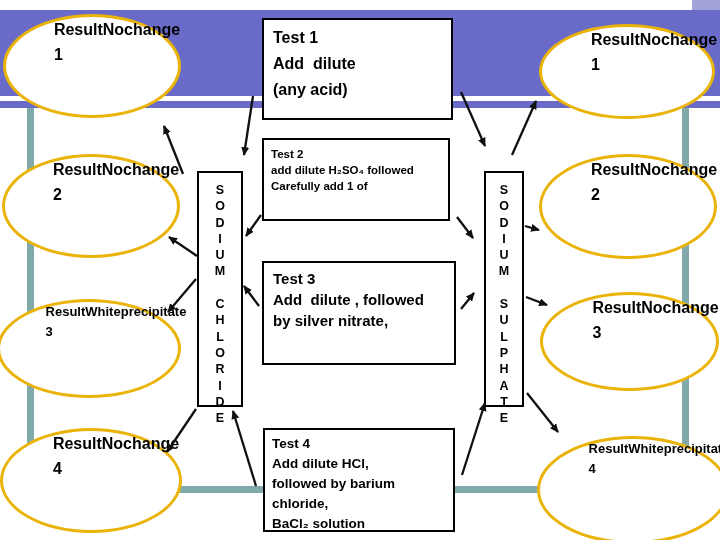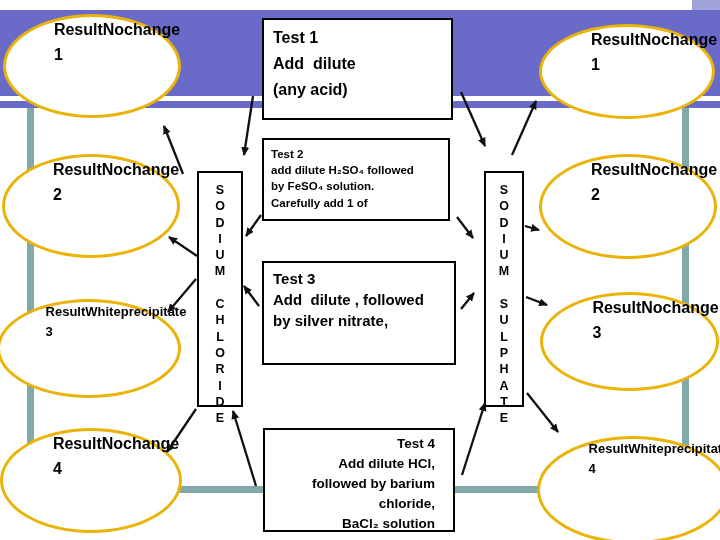--- a/index.html
+++ b/index.html
@@ -44,21 +44,21 @@
   .e-r2{left:539px;top:154px;width:178px;height:105px;padding-left:52px;}
   .e-r3{left:540px;top:292px;width:179px;height:99px;padding-left:52px;}
   .e-r4{left:537px;top:436px;width:192px;height:108px;padding-left:52px;}
 
   
   .testbox{background:#fff;border:2px solid #000;z-index:3;}
   .testbox div{white-space:pre-wrap;}
   .t1{left:262px;top:18px;width:191px;height:102px;font-size:16px;line-height:26px;padding:5px 4px 11px 9px;}
   .t2{left:262px;top:138px;width:188px;height:83px;font-size:11.5px;line-height:16.2px;padding:6px 2px 0 7px;}
   .t3{left:262px;top:261px;width:194px;height:104px;font-size:15px;line-height:21px;padding:5px 2px 0 9px;}
-  .t4{left:263px;top:428px;width:192px;height:104px;font-size:13.5px;line-height:20px;padding:4px 18px 0 7px;text-align:right;}
+  .t4{left:263px;top:428px;width:192px;height:104px;font-size:13.5px;line-height:20px;padding:4px 18px 0 7px;}
 
   
   .strip{
     background:#fff;border:2px solid #000;z-index:3;
     text-align:center;font-size:12.5px;padding-top:9px;overflow:visible;
   }
   .s-left{left:197px;top:171px;width:46px;height:236px;}
   .s-right{left:484px;top:171px;width:40px;height:236px;}
   .ltr{height:16.3px;line-height:16.3px;}
 
@@ -119,21 +119,20 @@
 </div>
 
 <div class="abs testbox t1">
   <div>Test 1</div>
   <div>Add  dilute</div>
   <div>(any acid)</div>
 </div>
 <div class="abs testbox t2">
   <div>Test 2</div>
   <div>add dilute H₂SO₄ followed</div>
-  <div>by FeSO₄ solution.</div>
   <div>Carefully add 1 of</div>
 </div>
 <div class="abs testbox t3">
   <div>Test 3</div>
   <div>Add  dilute , followed</div>
   <div>by silver nitrate,</div>
 </div>
 <div class="abs testbox t4">
   <div>Test 4</div>
   <div>Add dilute HCl,</div>

